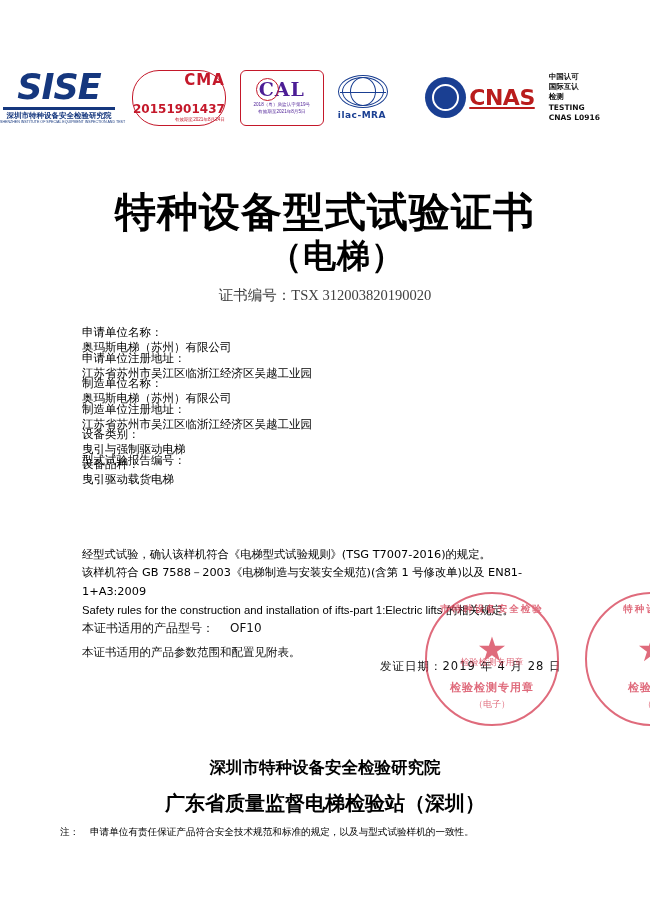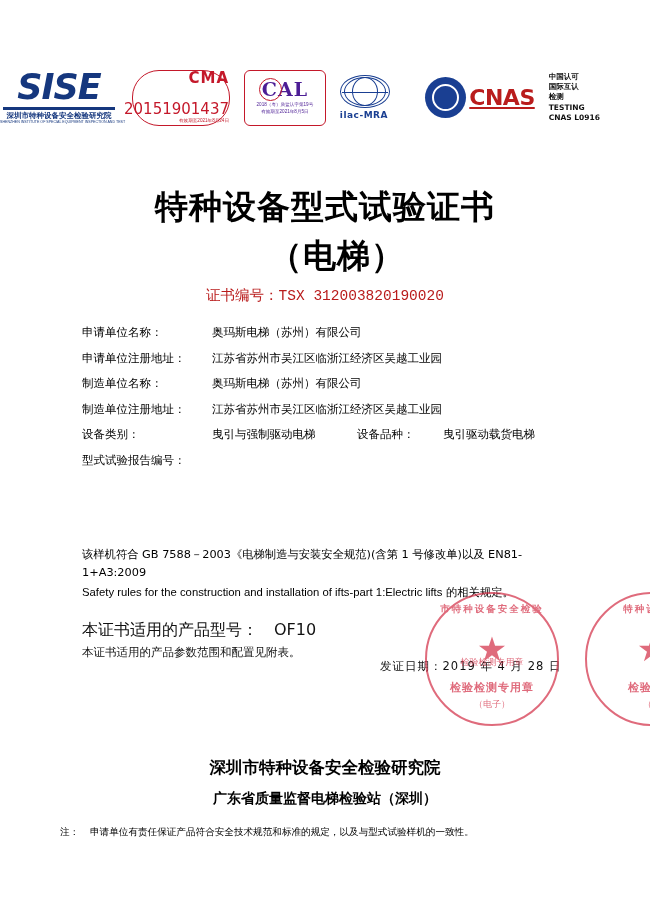--- a/index.html
+++ b/index.html
@@ -79,22 +79,22 @@
     line-height: 1.05;
   }
   .cma-top {
     font-family: "DejaVu Sans", sans-serif;
     font-weight: bold;
     font-size: 15px;
     letter-spacing: 1px;
   }
   .cma-num {
     font-family: "DejaVu Sans", sans-serif;
-    font-weight: normal;
-    font-size: 15px;
+    font-weight: bold;
+    font-size: 12px;
     margin-top: 15px;
   }
   .cma-sub {
     font-size: 4.6px;
     margin-top: 1.5px;
     white-space: nowrap;
   }
 
   
   .cal {
@@ -213,59 +213,60 @@
   }
 
   
   .doc-title {
     position: absolute;
     top: 185px;
     left: 0; width: 650px;
     text-align: center;
     font-family: "DejaVu Sans", sans-serif;
     font-weight: bold;
+    font-size: 41px;
+    letter-spacing: 1px;
+    color: #000;
+  }
+  .doc-title2 {
+    position: absolute;
+    top: 234px;
+    left: 0; width: 650px;
+    text-align: center;
+    font-family: "DejaVu Sans", sans-serif;
+    font-weight: bold;
     font-size: 33px;
     letter-spacing: 1px;
     color: #000;
-  }
-  .doc-title2 {
-    position: absolute;
-    top: 234px;
-    left: 0; width: 650px;
-    text-align: center;
-    font-family: "DejaVu Sans", sans-serif;
-    font-weight: bold;
-    font-size: 33px;
-    letter-spacing: 1px;
-    color: #000;
     padding-left: 12px;
   }
   .cert-no {
     position: absolute;
     top: 286px;
     left: 0; width: 650px;
     text-align: center;
-    font-family: Liberation Mono, monospace;
+    font-family: Liberation Serif, serif;
     font-size: 14.5px;
-    color: #b91c1c;
+    color: #404040;
   }
 
   
   .info {
     position: absolute;
     top: 325px;
     left: 82px;
     width: 486px;
     font-size: 11.5px;
     font-family: "DejaVu Sans", sans-serif;
   }
   .info-row {
     display: flex;
     align-items: baseline;
     height: 25.5px;
+    flex-direction: column;
   }
   .info-label {
     width: 130px;
     color: #000;
   }
   .info-value {
     flex: 1;
     color: #000;
   }
   .info-row.split .info-value { flex: none; width: 145px; }
@@ -283,21 +284,21 @@
     font-family: "DejaVu Sans", sans-serif;
     color: #000;
   }
   .para-en { font-family: "Liberation Sans", sans-serif; }
 
   .model-line {
     position: absolute;
     top: 620px;
     left: 82px;
     width: 490px;
-    font-size: 16px;
+    font-size: 12px;
     font-family: "DejaVu Sans", sans-serif;
   }
   .model-line .m-val { margin-left: 16px; }
   .annex-line {
     position: absolute;
     top: 645px;
     left: 82px;
     width: 490px;
     font-size: 11.5px;
     font-family: "DejaVu Sans", sans-serif;
@@ -378,21 +379,21 @@
     font-weight: bold;
     font-size: 16.5px;
     color: #000;
   }
   .org2 {
     position: absolute;
     top: 790px; left: 0; width: 650px;
     text-align: center;
     font-family: "DejaVu Sans", sans-serif;
     font-weight: bold;
-    font-size: 14px;
+    font-size: 20px;
     color: #000;
   }
 
   .note {
     position: absolute;
     top: 826px;
     left: 60px;
     width: 530px;
     font-size: 9.6px;
     font-family: "DejaVu Sans", sans-serif;
@@ -484,20 +485,21 @@
     <div class="info-value2">曳引驱动载货电梯</div>
   </div>
 
 
   <div class="info-row">
     <div class="info-label">型式试验报告编号：</div>
   </div>
 </div>
 
 <div class="para">
+  <div>经型式试验，确认该样机符合《电梯型式试验规则》(TSG T7007-2016)的规定。</div>
   <div>该样机符合 GB 7588－2003《电梯制造与安装安全规范)(含第 1 号修改单)以及 EN81-1+A3:2009</div>
   <div>
     <span class="para-en">Safety rules for the construction and installation of ifts-part 1:Electric lifts</span><span> 的相关规定。</span>
   </div>
 </div>
 
 <div class="model-line">
   <span>本证书适用的产品型号：</span><span class="m-val">OF10</span>
 </div>
 

